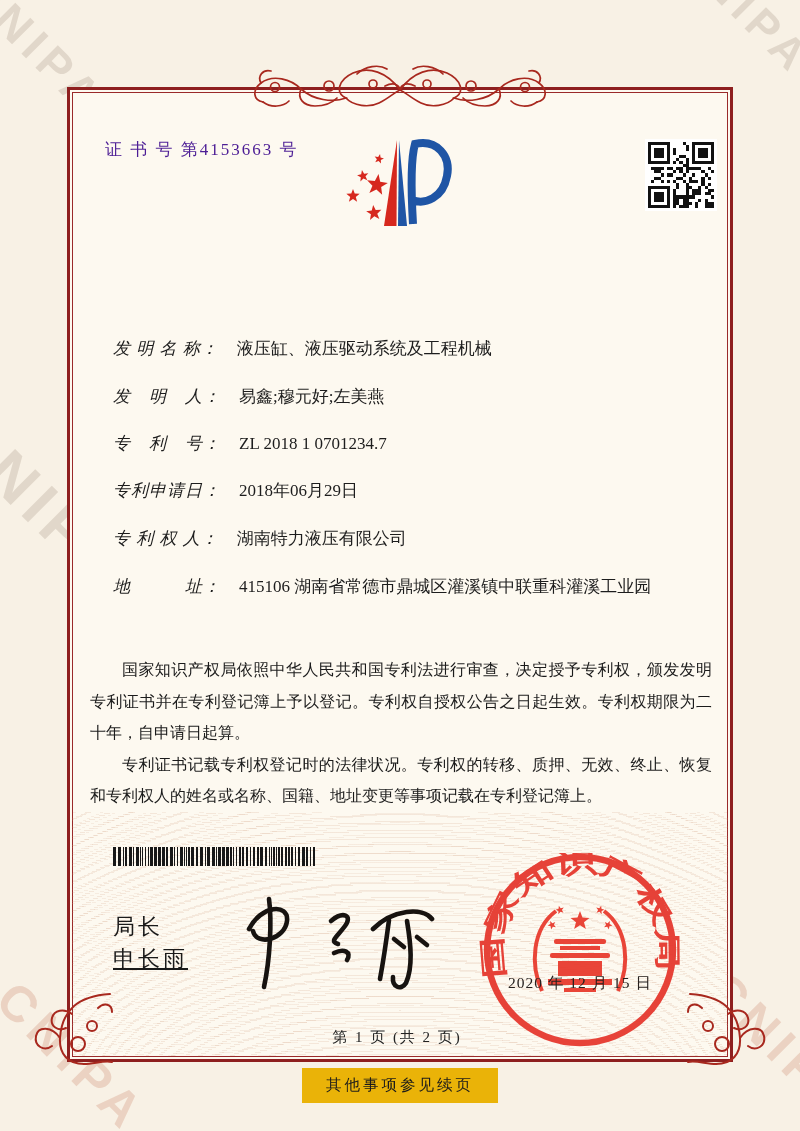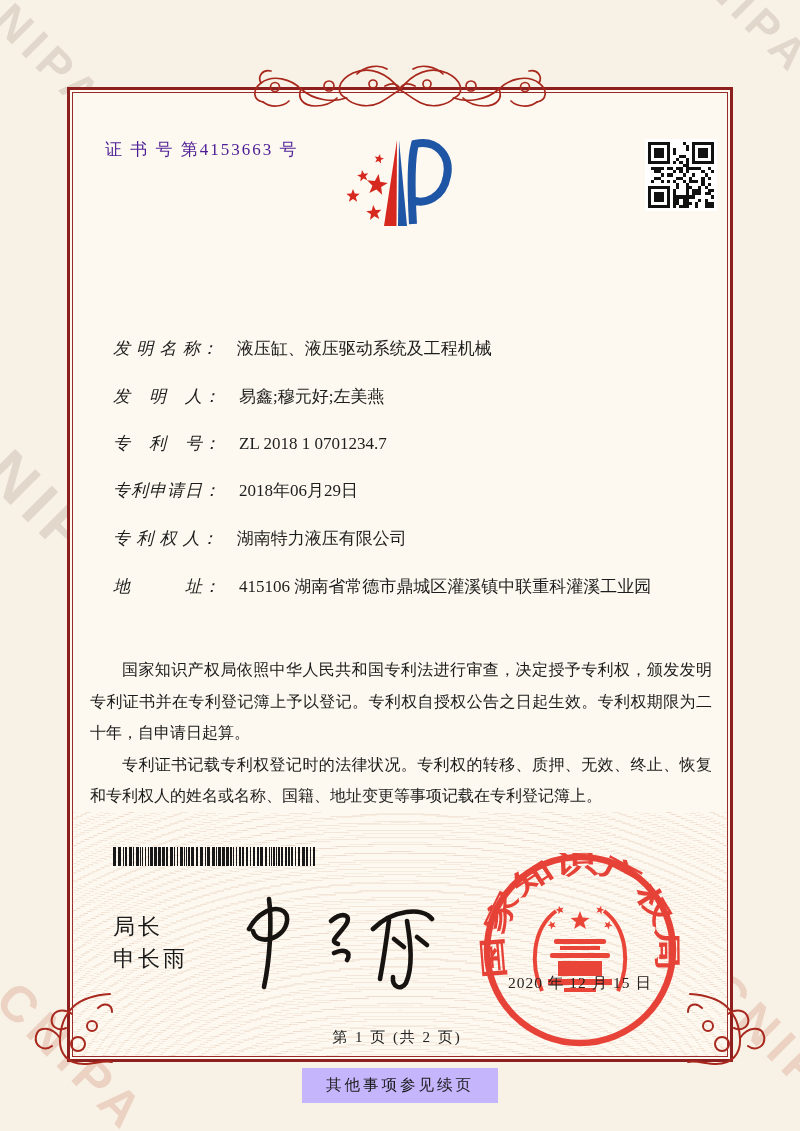--- a/index.html
+++ b/index.html
@@ -32,21 +32,21 @@
   .flabel{letter-spacing:1px;font-style:italic;}
   .fvalue{margin-left:18px;}
   .grant-col2{position:absolute;left:310px;top:0;white-space:nowrap;}
   .paras{left:90px;top:654px;width:622px;font-size:16px;line-height:31.5px;
          color:#1b1b1b;text-align:justify;z-index:5;}
   .paras p{margin:0;text-indent:2em;}
   .officer{left:113px;font-family:"Liberation Sans","DejaVu Sans",sans-serif;
            font-size:22px;letter-spacing:3px;color:#1a1a1a;font-weight:500;}
   .page-num{left:0;top:1028px;width:794px;text-align:center;font-size:15px;
             letter-spacing:2px;color:#222;z-index:5;}
-  .note-box{left:50%;top:1068px;transform:translateX(-50%);background:#c4b5fd;
+  .note-box{left:50%;top:1068px;transform:translateX(-50%);background:#eab308;
             padding:7px 24px;font-size:15.5px;letter-spacing:3px;color:#1b1b1b;z-index:5;}
   .seal-wrap{left:468px;top:853px;width:224px;height:198px;z-index:6;}
   .seal-date{left:468px;top:973px;width:224px;text-align:center;font-size:15.5px;
              letter-spacing:1px;color:#26201e;z-index:7;}
   svg{display:block;}
 </style>
 </head>
 <body>
 
 <div id="page">
@@ -424,21 +424,21 @@
         <rect x="182" y="0" width="1" height="19" fill="#181818"></rect>
         <rect x="185" y="0" width="2" height="19" fill="#181818"></rect>
         <rect x="189" y="0" width="3" height="19" fill="#181818"></rect>
         <rect x="193" y="0" width="2" height="19" fill="#181818"></rect>
         <rect x="197" y="0" width="1" height="19" fill="#181818"></rect>
         <rect x="200" y="0" width="2" height="19" fill="#181818"></rect>
       </svg>
   </div>
 
   <div class="abs officer" style="top:912px;">局长</div>
-  <div class="abs officer" style="top:944px;">申长雨</div>
+  <div class="abs officer" style="top:944px;text-decoration:underline;">申长雨</div>
 
   <div class="abs" style="left:235px;top:893px;z-index:5;">
     <svg width="200" height="100" viewBox="0 0 200 100">
       <g stroke="#171310" stroke-width="4.6" fill="none" stroke-linecap="round" stroke-linejoin="round">
         <path d="M14,36 C26,12 54,10 52,28 C50,46 22,54 18,38"></path>
         <path d="M34,6 C37,28 35,66 29,94"></path>
         <path d="M96,28 C108,18 118,22 110,33 C102,44 94,48 103,51"></path>
         <path d="M99,60 C109,55 117,59 112,67"></path>
         <path d="M138,36 C158,16 188,14 197,26"></path>
         <path d="M154,27 C151,50 148,70 145,86"></path>

